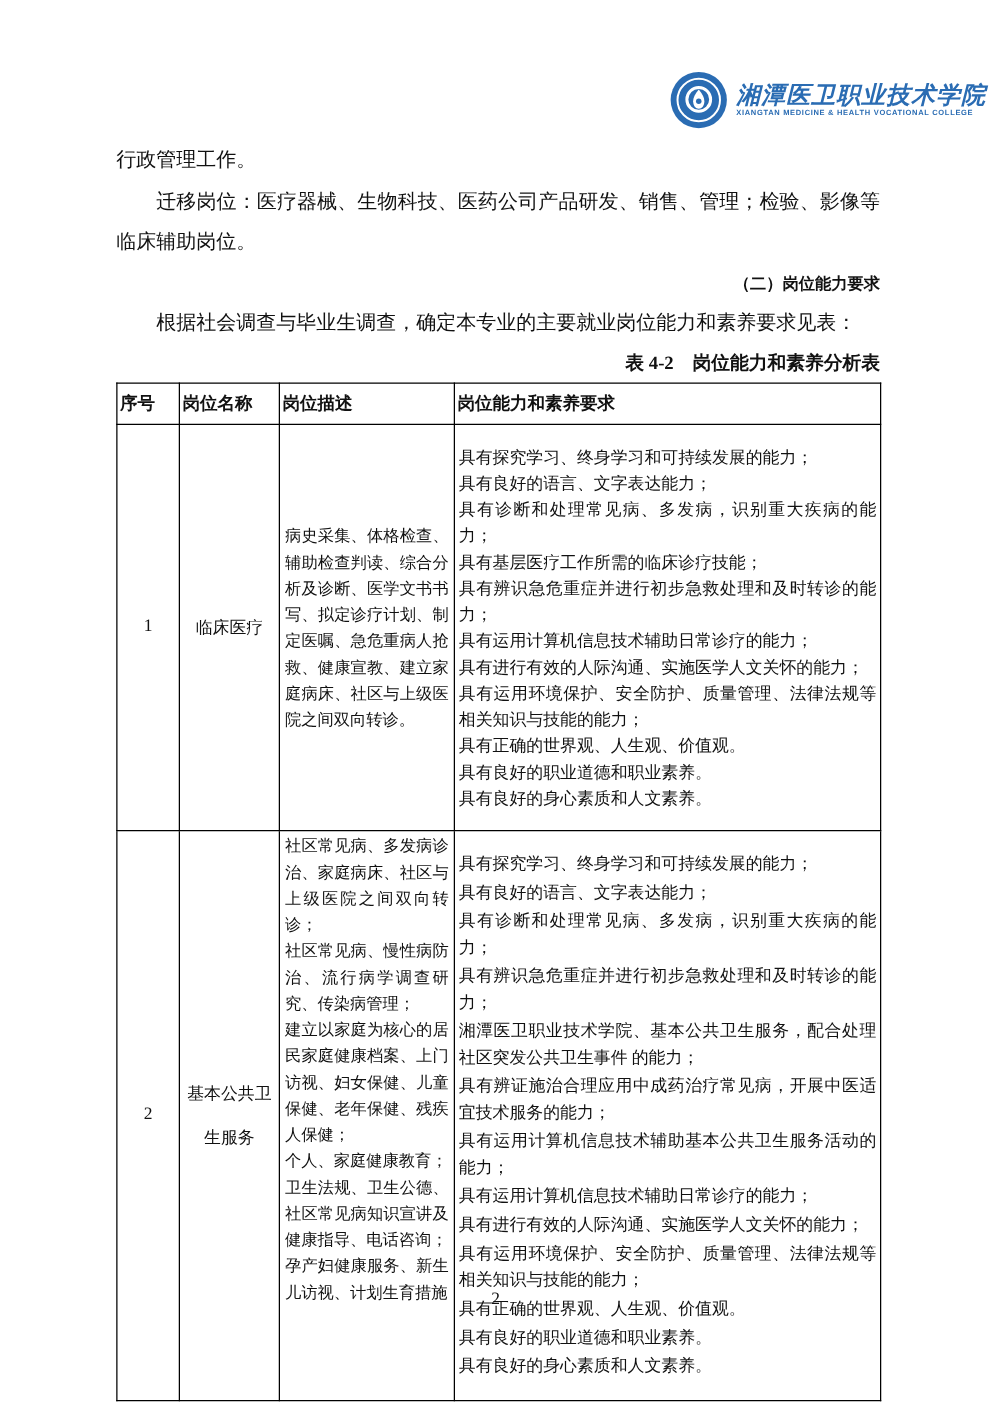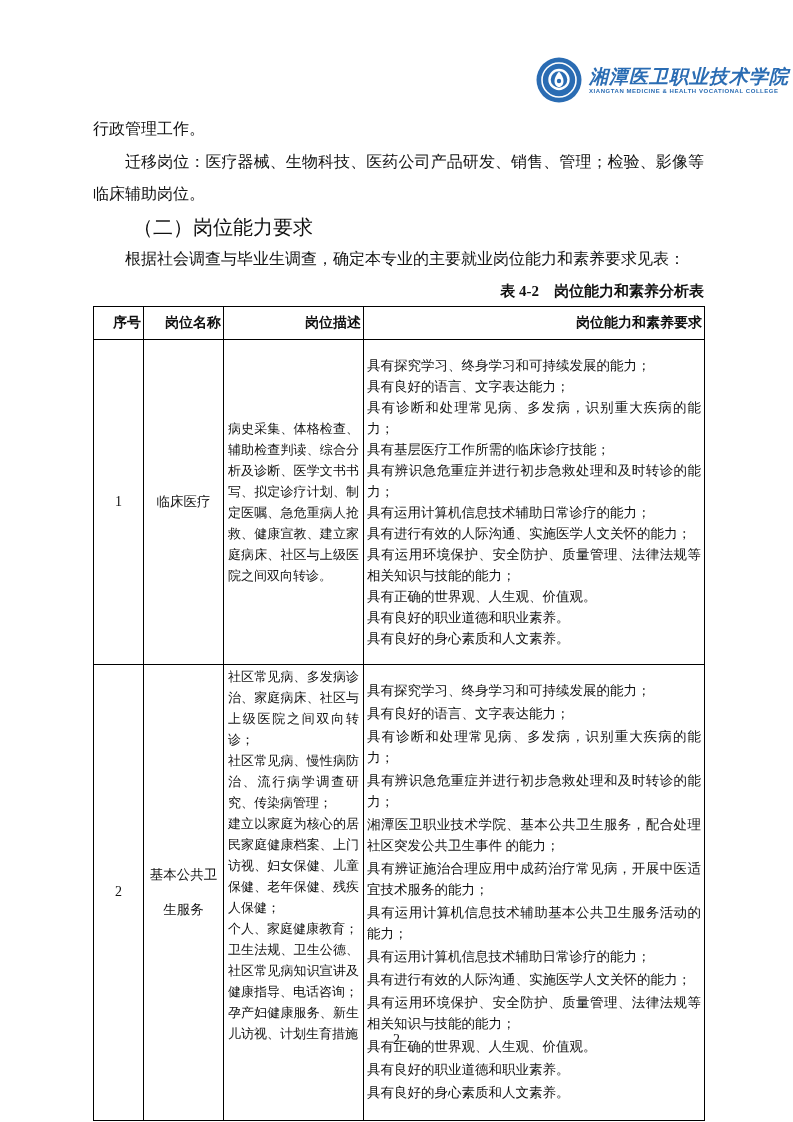--- a/index.html
+++ b/index.html
@@ -14,29 +14,29 @@
   .logo-cn{
     font-size:19px;font-weight:bold;font-style:italic;letter-spacing:1px;
     color:#2a6cb3;line-height:21px;white-space:nowrap;
   }
   .logo-en{
     font-size:6px;color:#2a6cb3;letter-spacing:0.55px;line-height:8px;
     font-family:"Liberation Sans","DejaVu Sans",sans-serif;font-weight:bold;white-space:nowrap;
   }
   
   .content{position:absolute;left:93px;top:0;width:611px;padding-top:113px;}
-  .para{font-size:16px;line-height:32.5px;margin:0;text-align:justify;}
+  .para{font-size:16px;line-height:32.5px;margin:0;text-align:justify;font-family:Liberation Mono, monospace;}
   .indent{text-indent:2em;}
-  .sec-heading{font-size:20px;font-weight:normal;line-height:32.5px;margin:0;text-indent:2em;}
+  .sec-heading{font-size:13px;font-weight:bold;line-height:32.5px;margin:0;text-indent:2em;text-align:right;}
   .tbl-caption{font-size:15px;font-weight:bold;line-height:30px;margin:0;text-align:right;}
   
   table.doc{border-collapse:collapse;table-layout:fixed;width:611px;margin:0;}
   table.doc td,table.doc th{border:1px solid #000;overflow:hidden;}
   table.doc{border:1.5px solid #000;}
-  th.h{font-size:14px;font-weight:bold;height:32px;text-align:right;padding:0 2px;}
+  th.h{font-size:14px;font-weight:bold;height:32px;text-align:left;padding:0 2px;}
   td.no{font-size:14px;text-align:center;vertical-align:middle;}
   td.name{font-size:13.5px;text-align:center;vertical-align:middle;padding:4px 3px;line-height:35px;}
   td.desc{font-size:13px;line-height:21px;padding:1px 4px;text-align:justify;}
   td.desc.mid{vertical-align:middle;}
   td.desc.top{vertical-align:top;}
   td.req{font-size:13.5px;line-height:21px;padding:15px 3px;vertical-align:top;}
   .req-item{text-align:justify;margin:0;}
   .r2 .req-item{margin-bottom:2px;}
   .desc-item{margin:0;}
   

